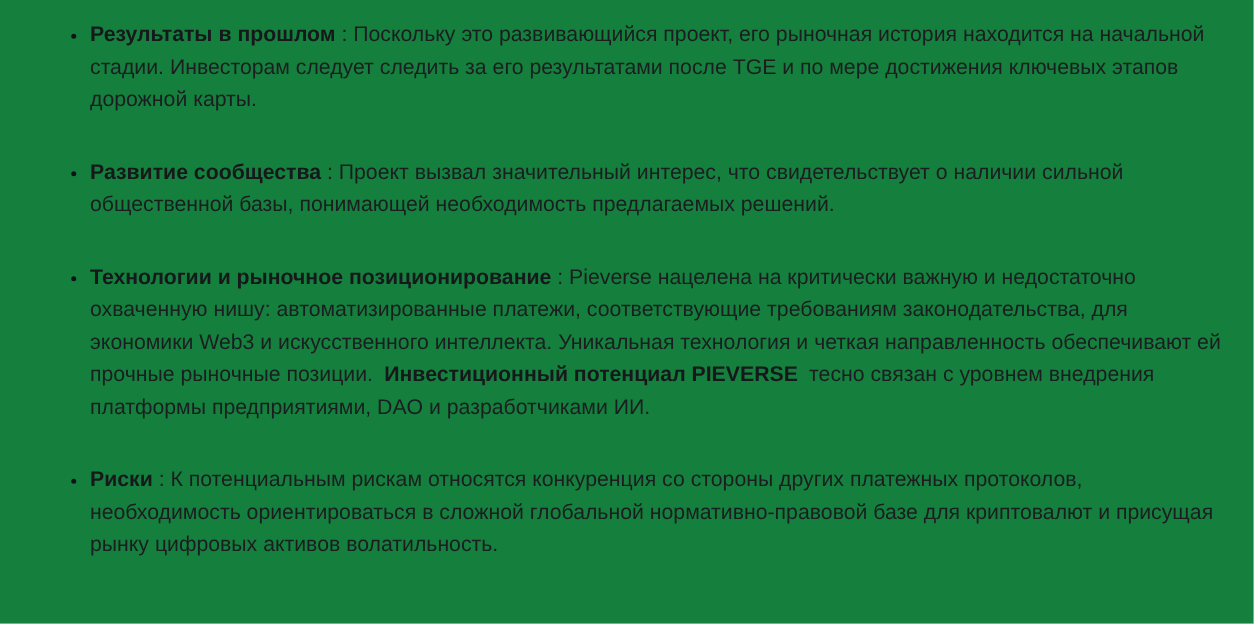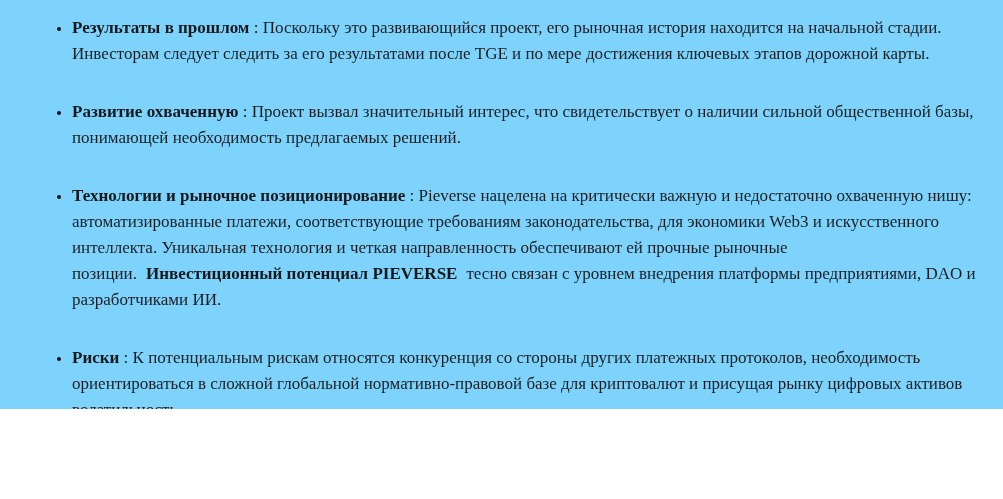--- a/index.html
+++ b/index.html
@@ -7,24 +7,23 @@
     background: #ffffff;
     width: 1003px;
   }
   body {
     font-family: "Liberation Sans", "DejaVu Sans", sans-serif;
     color: #1b1d21;
     -webkit-font-smoothing: antialiased;
   }
   .page {
     width: 1003px;
-    height: 409px;
-    background: #7dd3fc;
+    height: 499px;
+    background: #15803d;
     overflow: hidden;
-    font-family: Liberation Serif, serif;
   }
   ul.bullet-list {
     list-style: disc outside;
     margin: 0;
     padding: 15px 14px 0 72px;
   }
   ul.bullet-list > li {
     font-size: 17px;
     line-height: 26px;
     margin-bottom: 32px;
@@ -46,20 +45,20 @@
   }
 </style>
 </head>
 <body>
 
 <div class="page">
   <ul class="bullet-list">
 
     <li><strong class="item-label">Результаты в прошлом</strong><span class="item-separator"> : </span><span class="item-text">Поскольку это развивающийся проект, его рыночная история находится на начальной стадии. Инвесторам следует следить за его результатами после TGE и по мере достижения ключевых этапов дорожной карты.</span></li>
 
-    <li><strong class="item-label">Развитие охваченную</strong><span class="item-separator"> : </span><span class="item-text">Проект вызвал значительный интерес, что свидетельствует о наличии сильной общественной базы, понимающей необходимость предлагаемых решений.</span></li>
+    <li><strong class="item-label">Развитие сообщества</strong><span class="item-separator"> : </span><span class="item-text">Проект вызвал значительный интерес, что свидетельствует о наличии сильной общественной базы, понимающей необходимость предлагаемых решений.</span></li>
 
     <li><strong class="item-label">Технологии и рыночное позиционирование</strong><span class="item-separator"> : </span><span class="item-text">Pieverse нацелена на критически важную и недостаточно охваченную нишу: автоматизированные платежи, соответствующие требованиям законодательства, для экономики Web3 и искусственного интеллекта. Уникальная технология и четкая направленность обеспечивают ей прочные рыночные позиции.</span><strong class="mid-bold">Инвестиционный потенциал PIEVERSE</strong><span class="item-text">тесно связан с уровнем внедрения платформы предприятиями, DAO и разработчиками ИИ.</span></li>
 
     <li><strong class="item-label">Риски</strong><span class="item-separator"> : </span><span class="item-text">К потенциальным рискам относятся конкуренция со стороны других платежных протоколов, необходимость ориентироваться в сложной глобальной нормативно-правовой базе для криптовалют и присущая рынку цифровых активов волатильность.</span></li>
 
   </ul>
 </div>
 
 </body></html>

